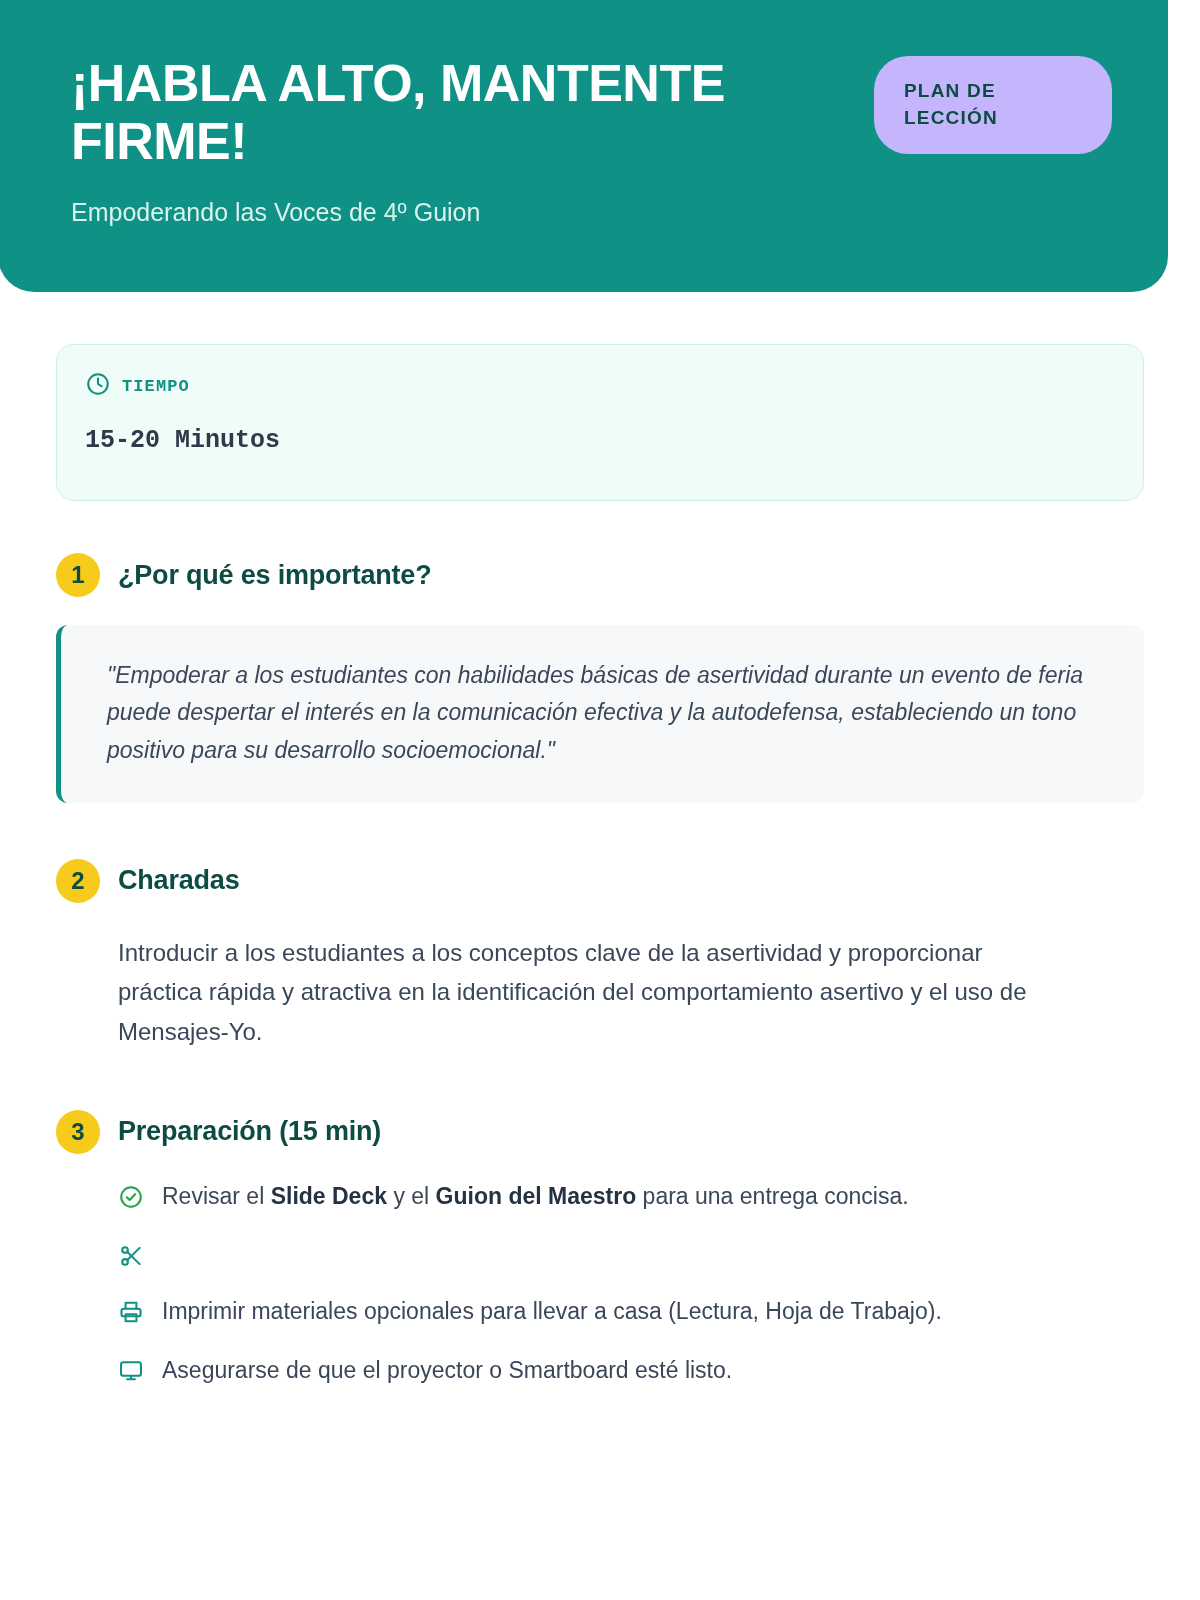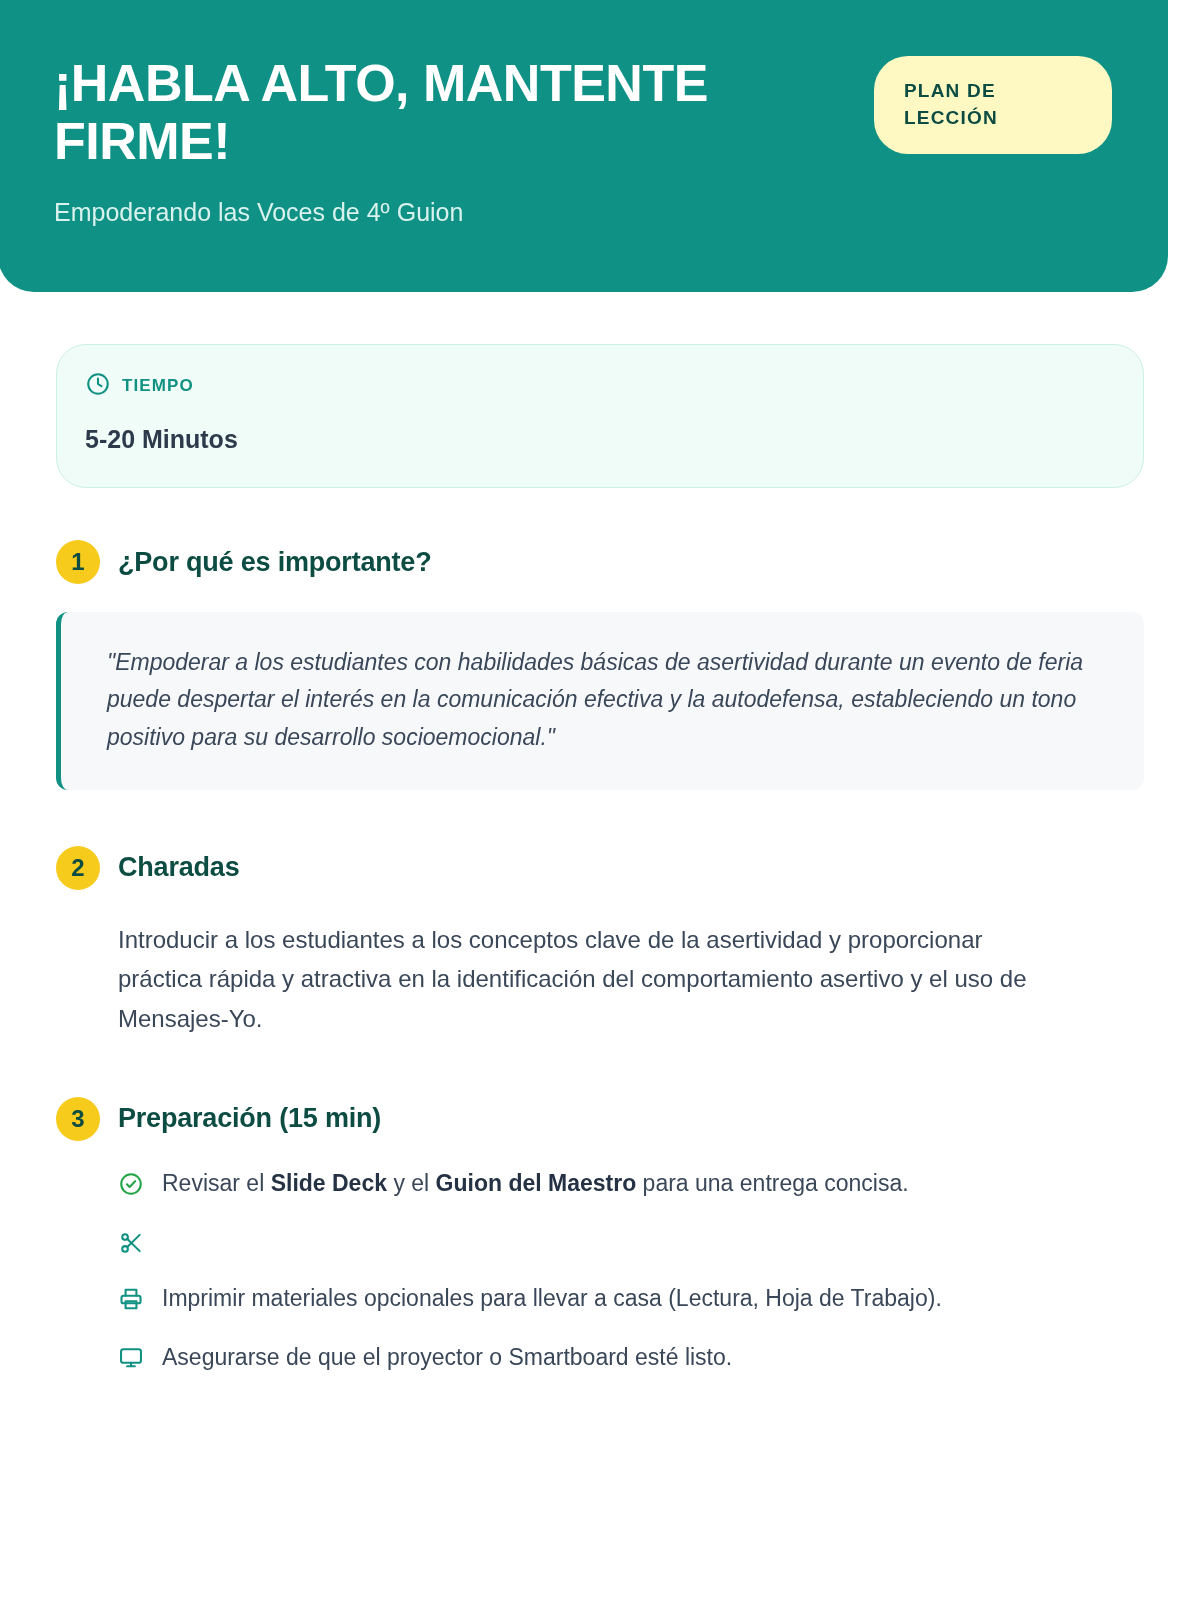--- a/index.html
+++ b/index.html
@@ -28,21 +28,21 @@
     min-height: 292px;
     background: #0F9285;
     border-radius: 0 0 36px 36px;
     padding: 52px 56px 40px 56px;
     display: flex;
     align-items: flex-start;
     justify-content: space-between;
     gap: 24px;
   }
 
-  .hero-text { max-width: 830px; padding-top: 2px; }
+  .hero-text { max-width: 830px; padding-top: 2px; margin-left: 17px; }
 
   .hero-title {
     color: #ffffff;
     font-size: 52px;
     line-height: 1.12;
     font-weight: 700;
     letter-spacing: -0.5px;
     max-width: 800px;
   }
 
@@ -50,21 +50,21 @@
     margin-top: 26px;
     color: #D9F2EE;
     font-size: 25px;
     font-weight: 400;
     line-height: 1.3;
   }
 
   .lesson-badge {
     flex: none;
     margin-top: 4px;
-    background: #fef9c3;
+    background: #c4b5fd;
     color: #0C4C42;
     border-radius: 34px;
     padding: 22px 30px;
     font-size: 19px;
     font-weight: 700;
     letter-spacing: 1.2px;
     line-height: 1.42;
     width: 238px;
   }
 
@@ -72,23 +72,24 @@
   .meta-row {
     display: flex;
     gap: 38px;
     padding: 52px 56px 0 56px;
   }
 
   .meta-card {
     flex: 1;
     background: #F0FCF8;
     border: 1.5px solid #CBF0E4;
-    border-radius: 30px;
-    padding: 26px 28px 32px 28px;
+    border-radius: 18px;
+    padding: 26px 28px 45px 28px;
     min-height: 144px;
+    font-family: Liberation Mono, monospace;
   }
 
   .meta-head {
     display: flex;
     align-items: center;
     gap: 11px;
   }
 
   .meta-label {
     color: #119182;
@@ -208,21 +209,21 @@
     <div class="meta-card">
       <div class="meta-head">
         <span class="ico">
           <svg width="26" height="26" viewBox="0 0 24 24" fill="none" stroke="#119182" stroke-width="1.9" stroke-linecap="round" stroke-linejoin="round">
             <circle cx="12" cy="12" r="9"></circle>
               <path d="M12 7v5l3.2 2"></path>
           </svg>
         </span>
         <span class="meta-label">TIEMPO</span>
       </div>
-      <div class="meta-value">5-20 Minutos</div>
+      <div class="meta-value">15-20 Minutos</div>
     </div>
 
 
 
   </div>
 
   <div class="gap-1"></div>
 
   <section class="section">
     <div class="sec-head">

